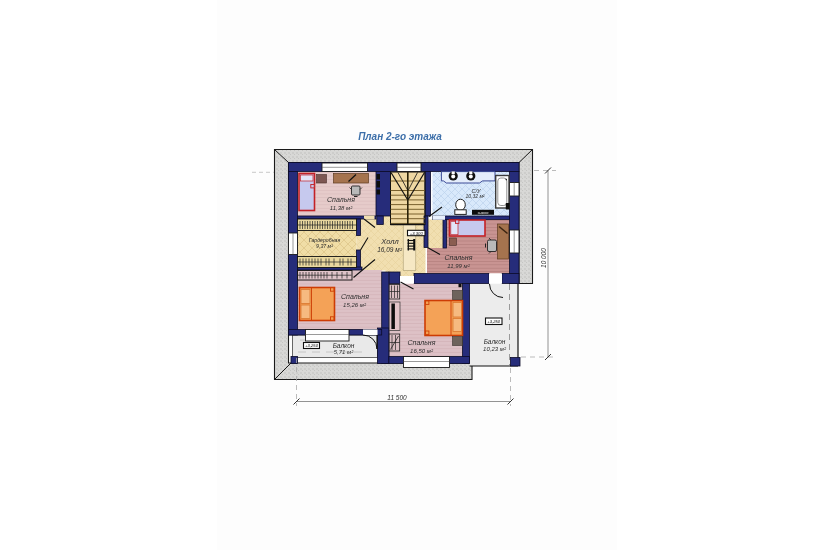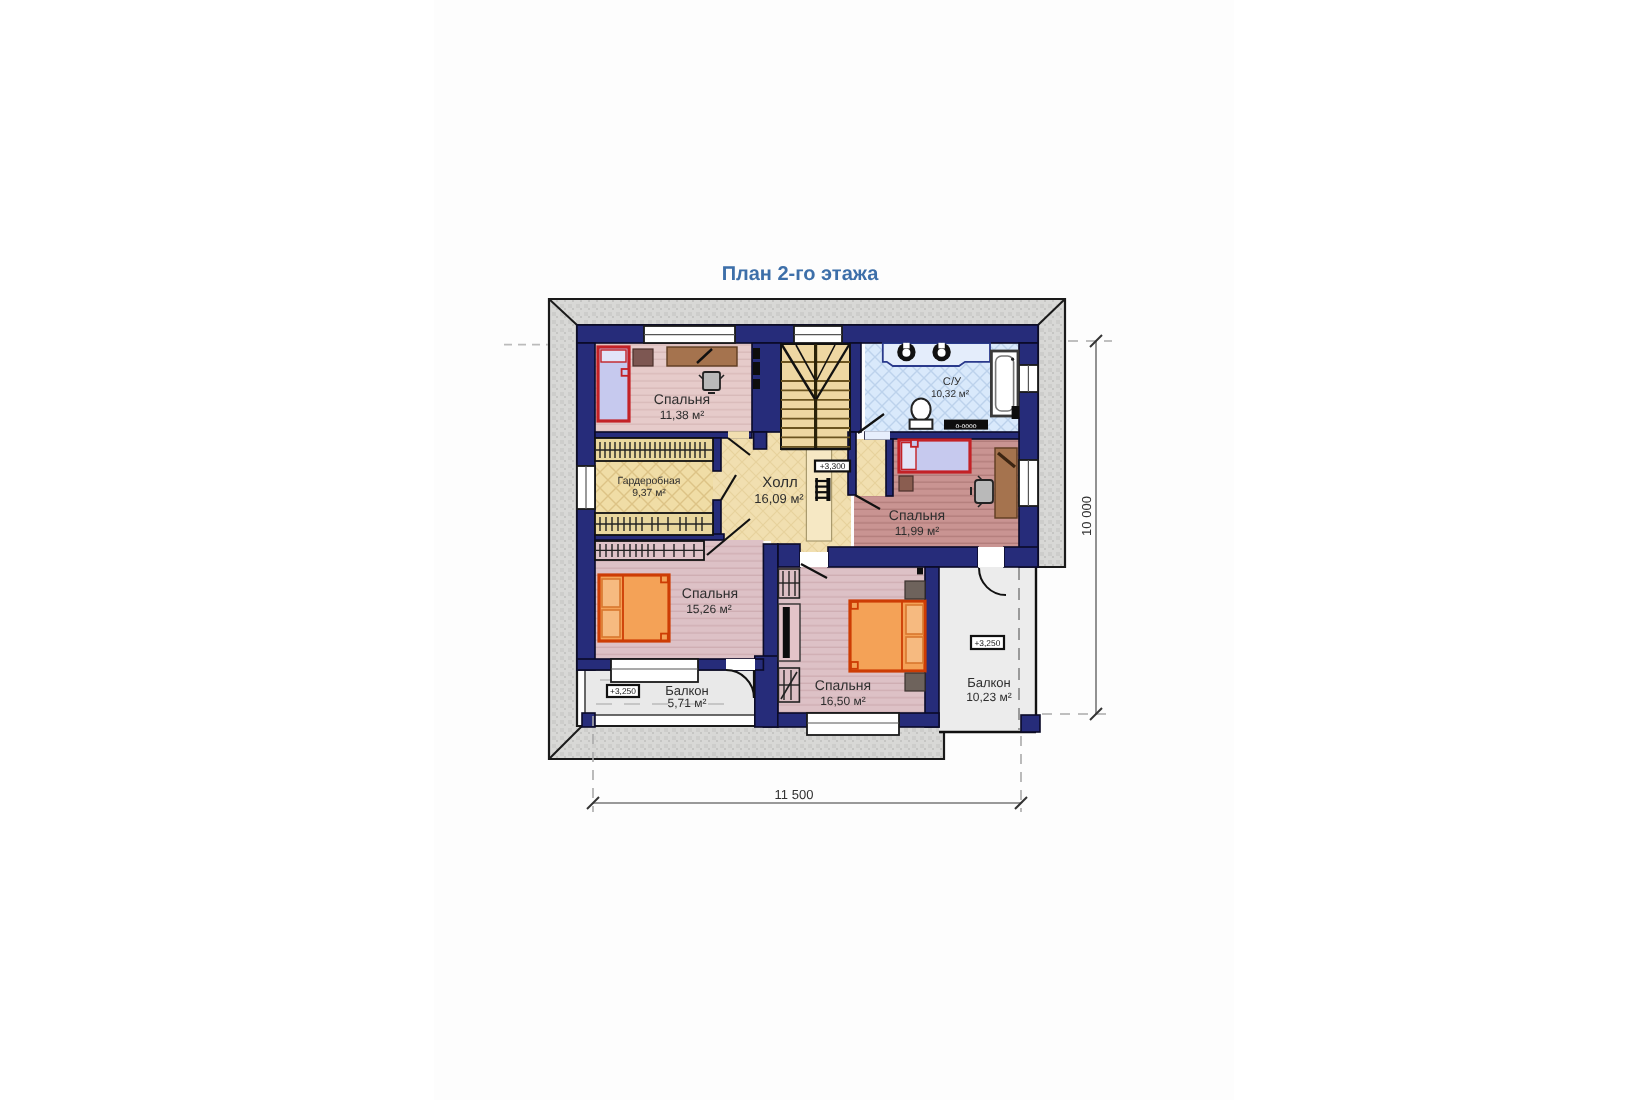--- a/index.html
+++ b/index.html
@@ -1,16 +1,16 @@
 <!DOCTYPE html>
 <html><head>
 <meta charset="utf-8">
 <style>
   html,body{margin:0;padding:0;background:#ffffff;}
-  .page{position:relative;width:722px;height:550px;background:#fef9c3;overflow:hidden;}
+  .page{position:relative;width:722px;height:550px;background:#fef9c3;overflow:hidden;font-style:italic;}
   svg{position:absolute;left:0;top:0;}
   text{font-family:"Liberation Sans",sans-serif;}
 </style>
 </head>
 <body>
 <div class="page">
 <svg width="825" height="550" viewBox="0 0 825 550">
 <defs>
   <pattern id="stip" width="4" height="4" patternUnits="userSpaceOnUse">
     <rect width="4" height="4" fill="#d8d8d6"></rect>

